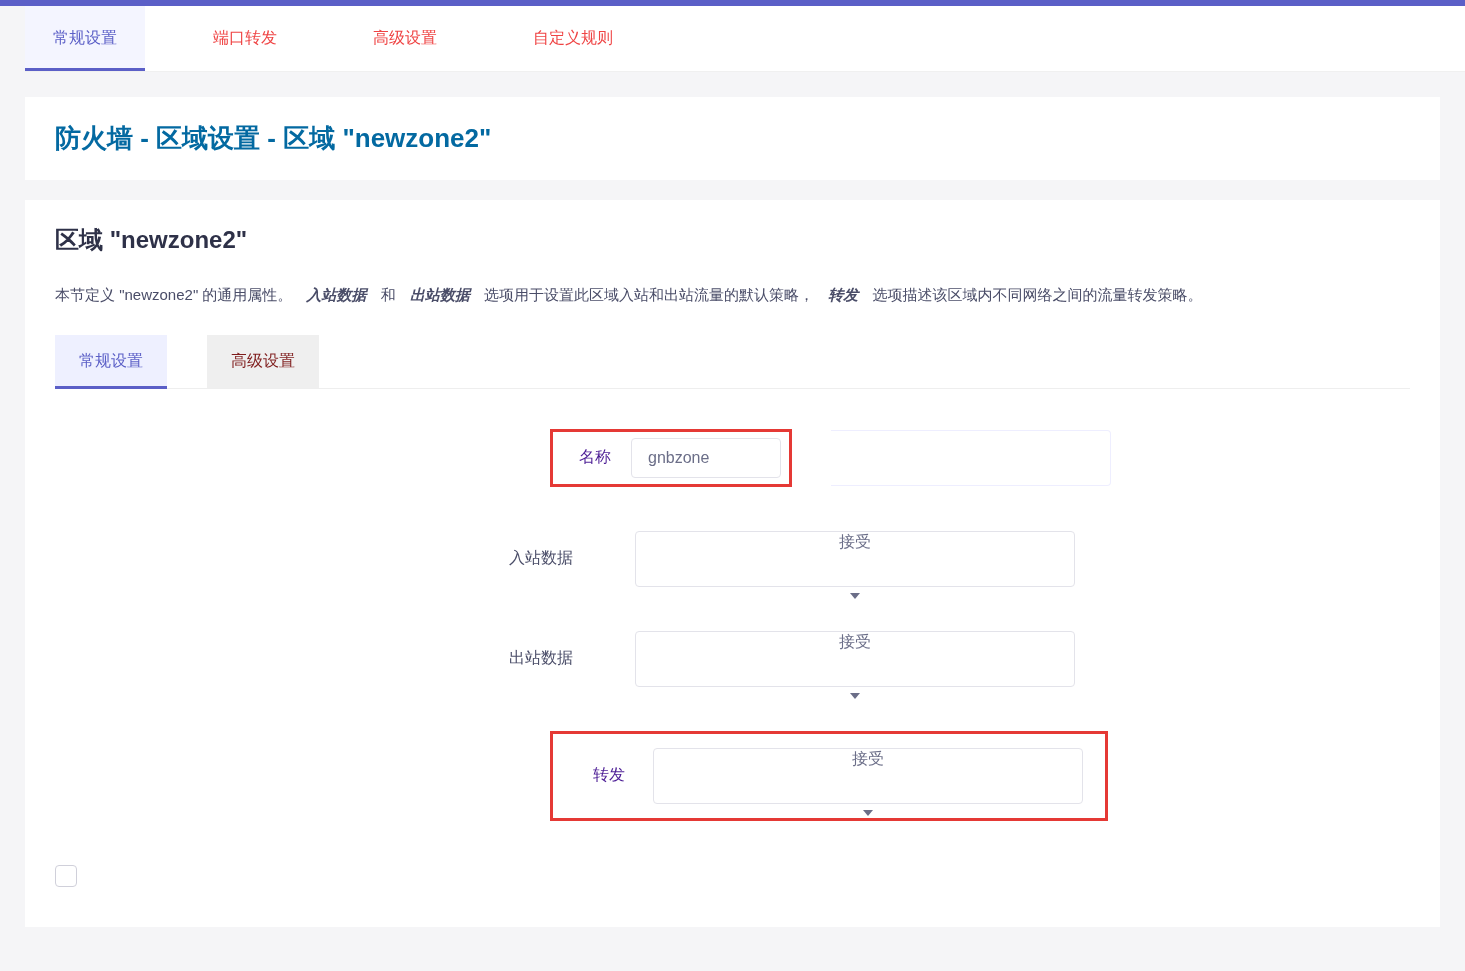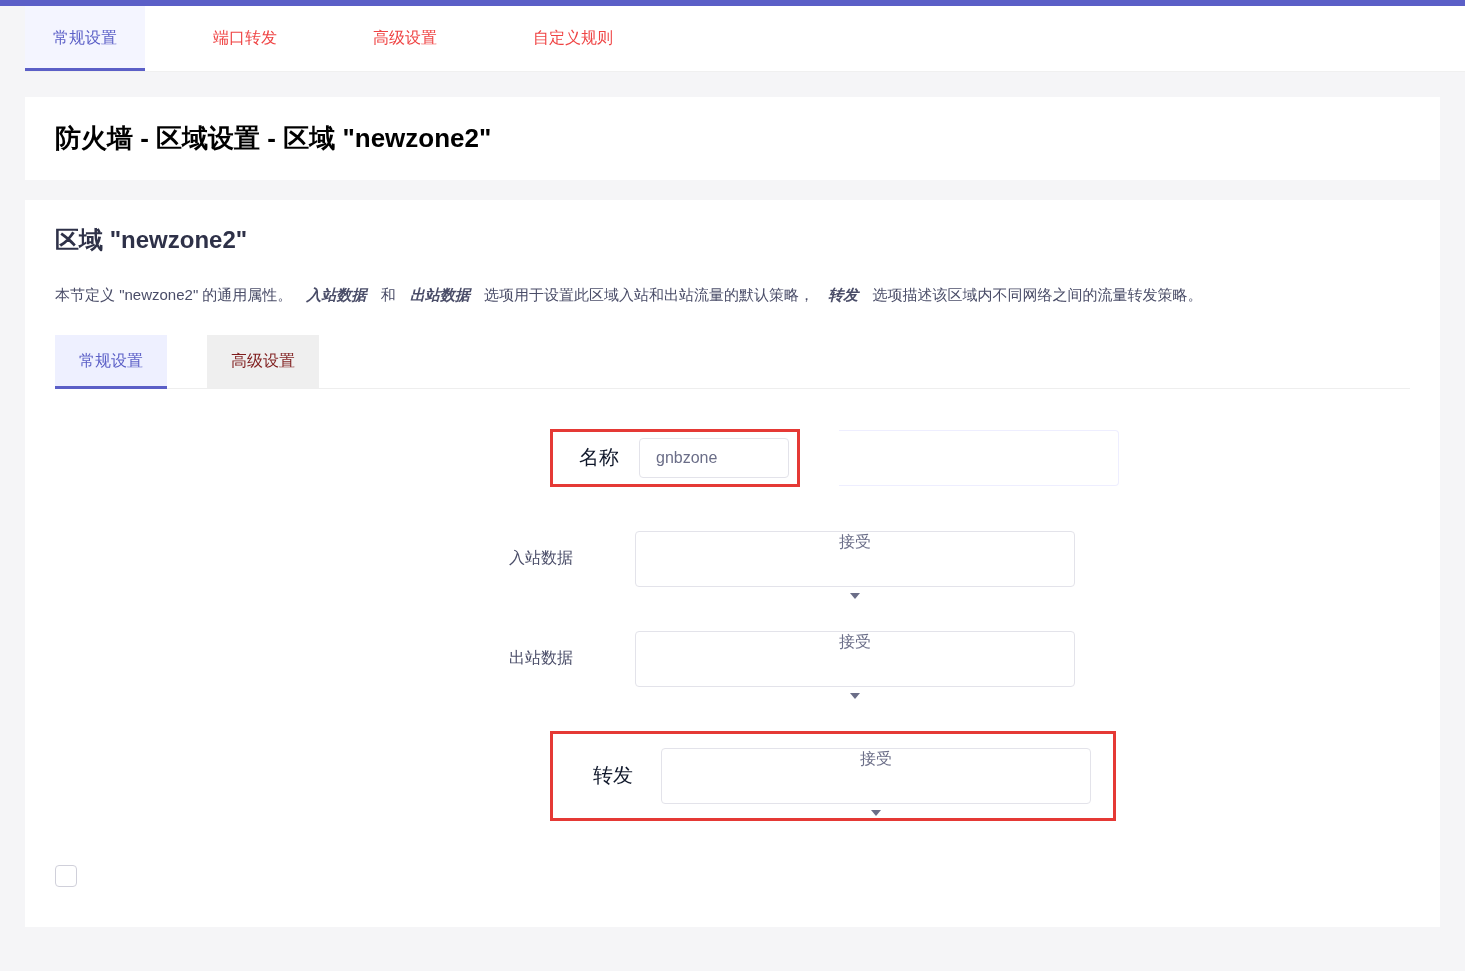--- a/index.html
+++ b/index.html
@@ -39,21 +39,21 @@
     }
     .page-title-card, .main-card {
       background: #fff;
       margin: 20px 25px 0 25px;
       padding: 24px 30px;
     }
     .page-title-card { margin-top: 25px; }
     .page-title {
       font-size: 26px;
       font-weight: 700;
-      color: #000000;
+      color: #0369a1;
     }
     .main-card { padding: 24px 30px 40px 30px; }
     .zone-title {
       font-size: 24px;
       font-weight: 700;
       color: #2e3148;
       margin-bottom: 28px;
     }
     .desc-line {
       color: #4a4d68;
@@ -144,22 +144,22 @@
     .row-name .form-label,
     .row-name .text-input {
       
     }
     .highlight-row {
       display: flex;
       align-items: center;
       gap: 14px;
     }
     .highlight-row .label-in-box {
-      color: #0f172a;
-      font-size: 20px;
+      color: #4c1d95;
+      font-size: 16px;
       padding: 0 6px 0 18px;
     }
     .highlight-row .text-input { width: 150px; height: 40px; }
     .form-row.row-name { margin-bottom: 44px; }
     .row-forward .highlight-box .select-box { width: 430px; height: 56px; }
   </style>
 </head>
 <body>
 
 <div class="top-bar"></div>

